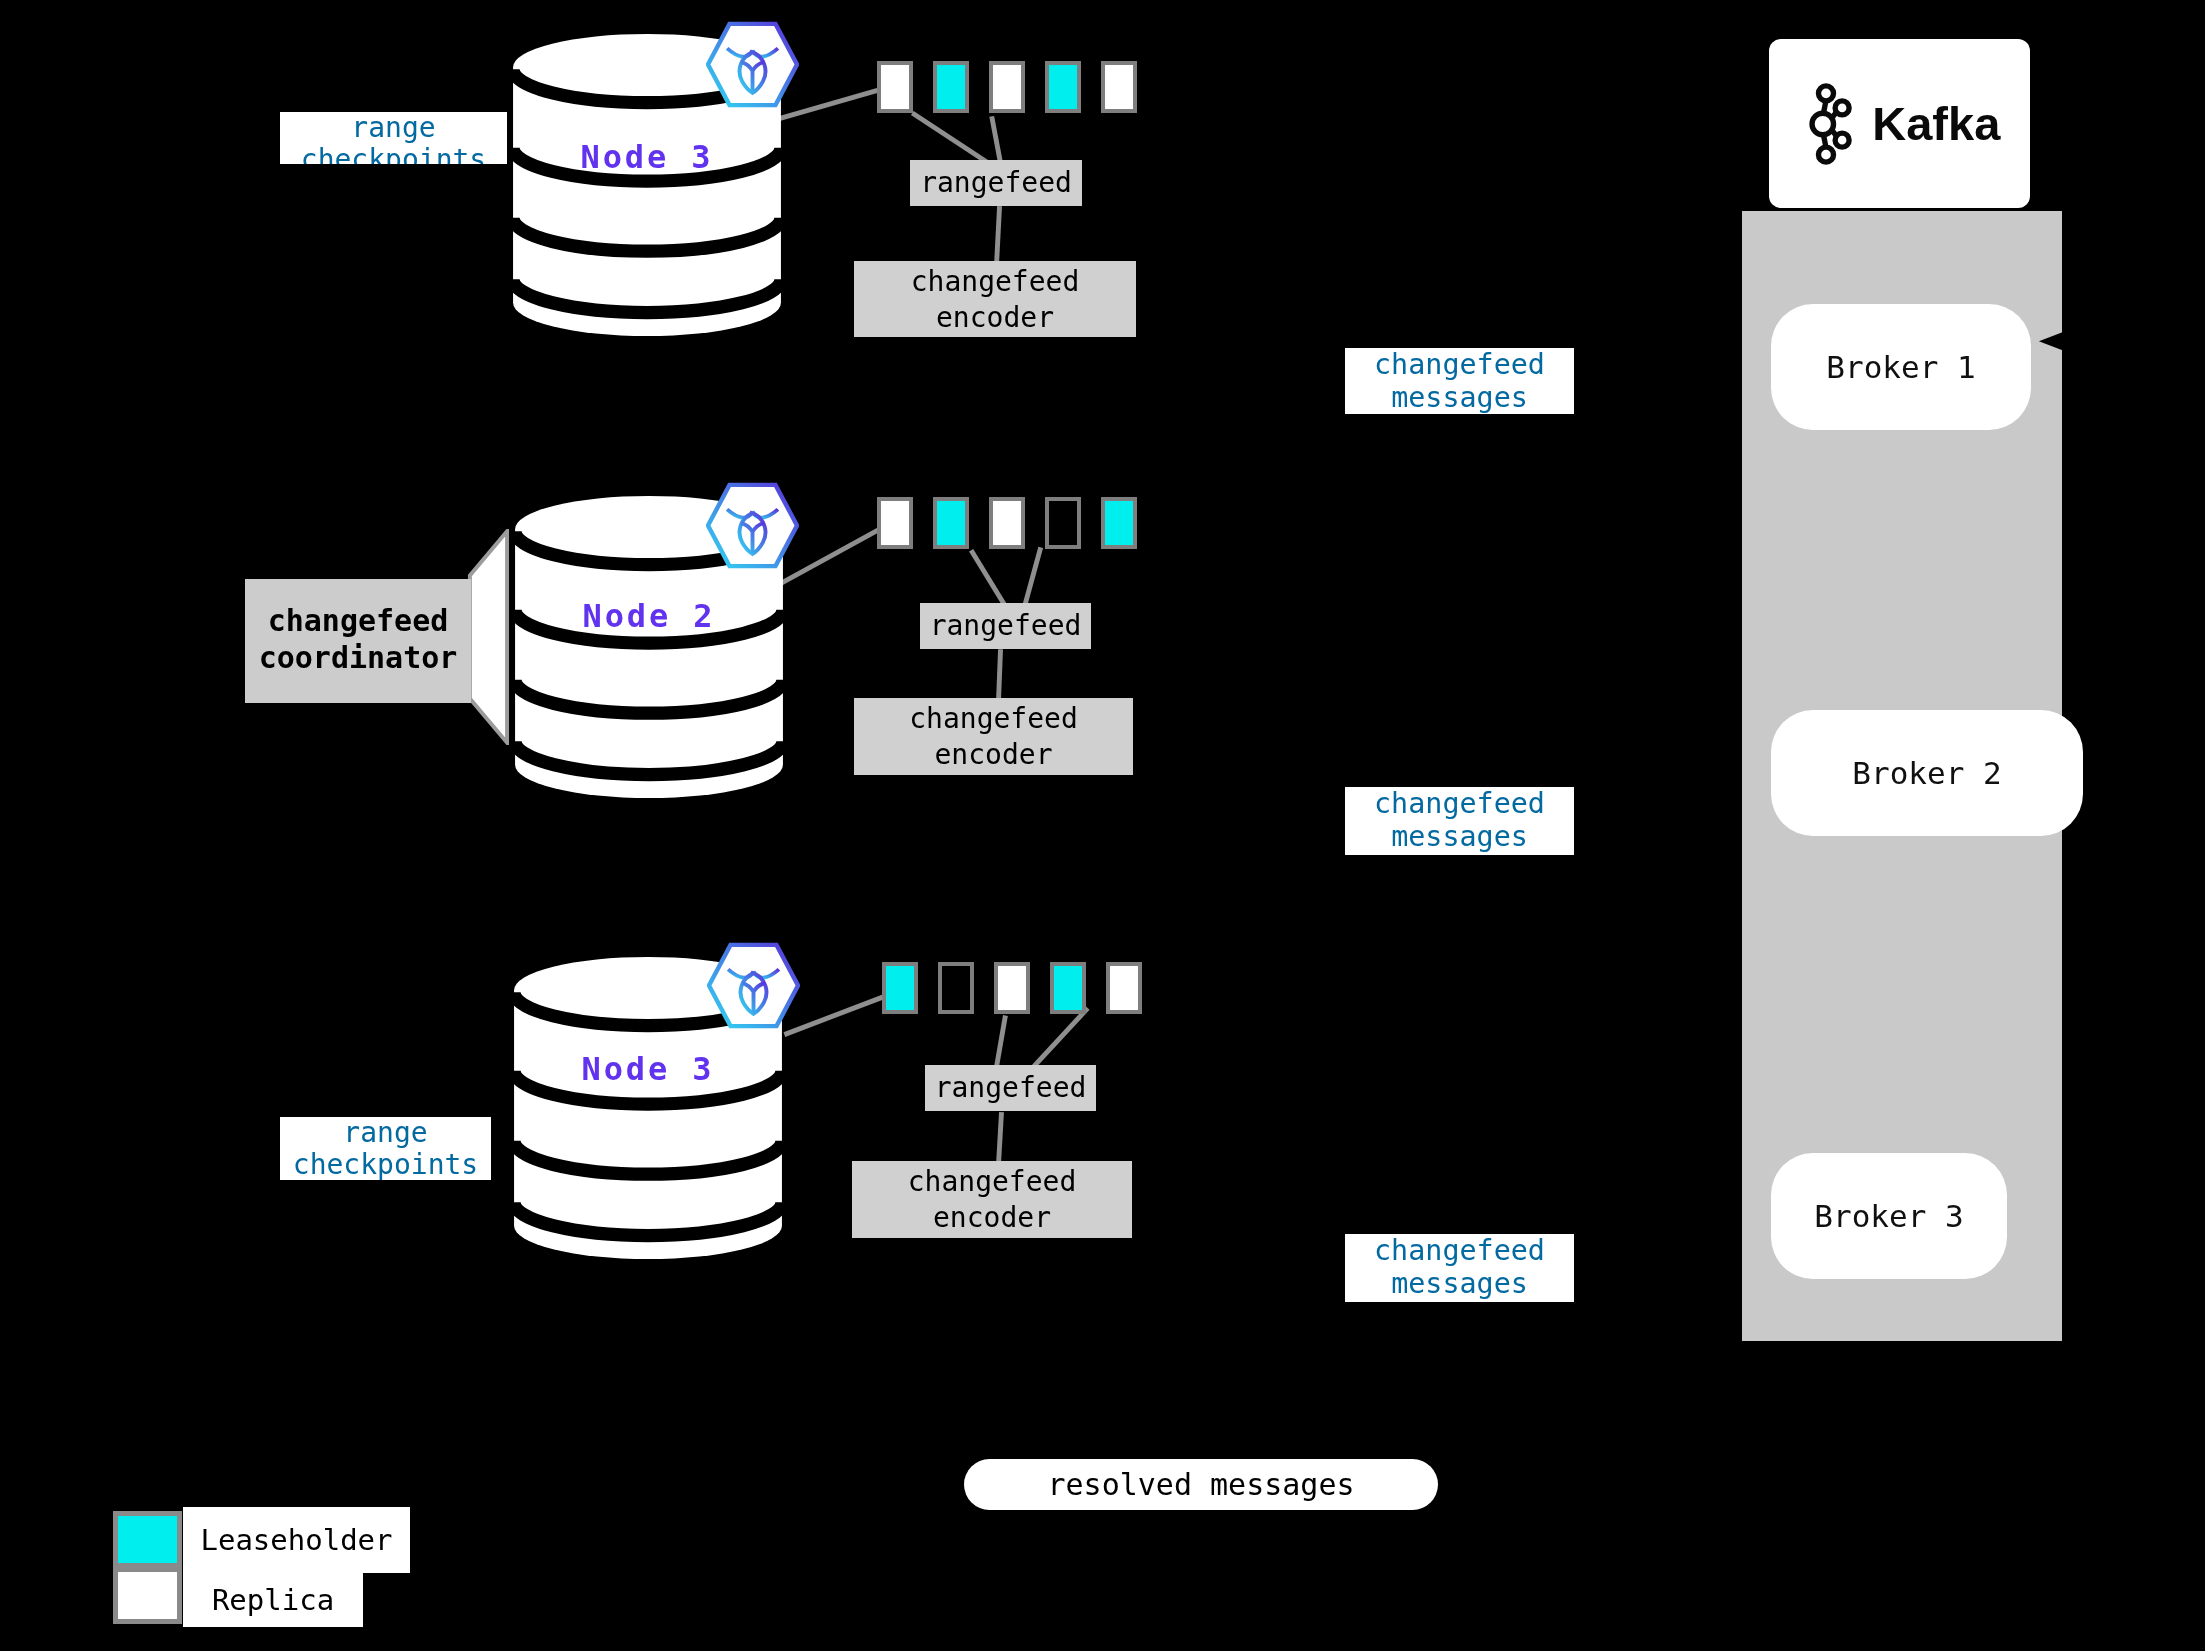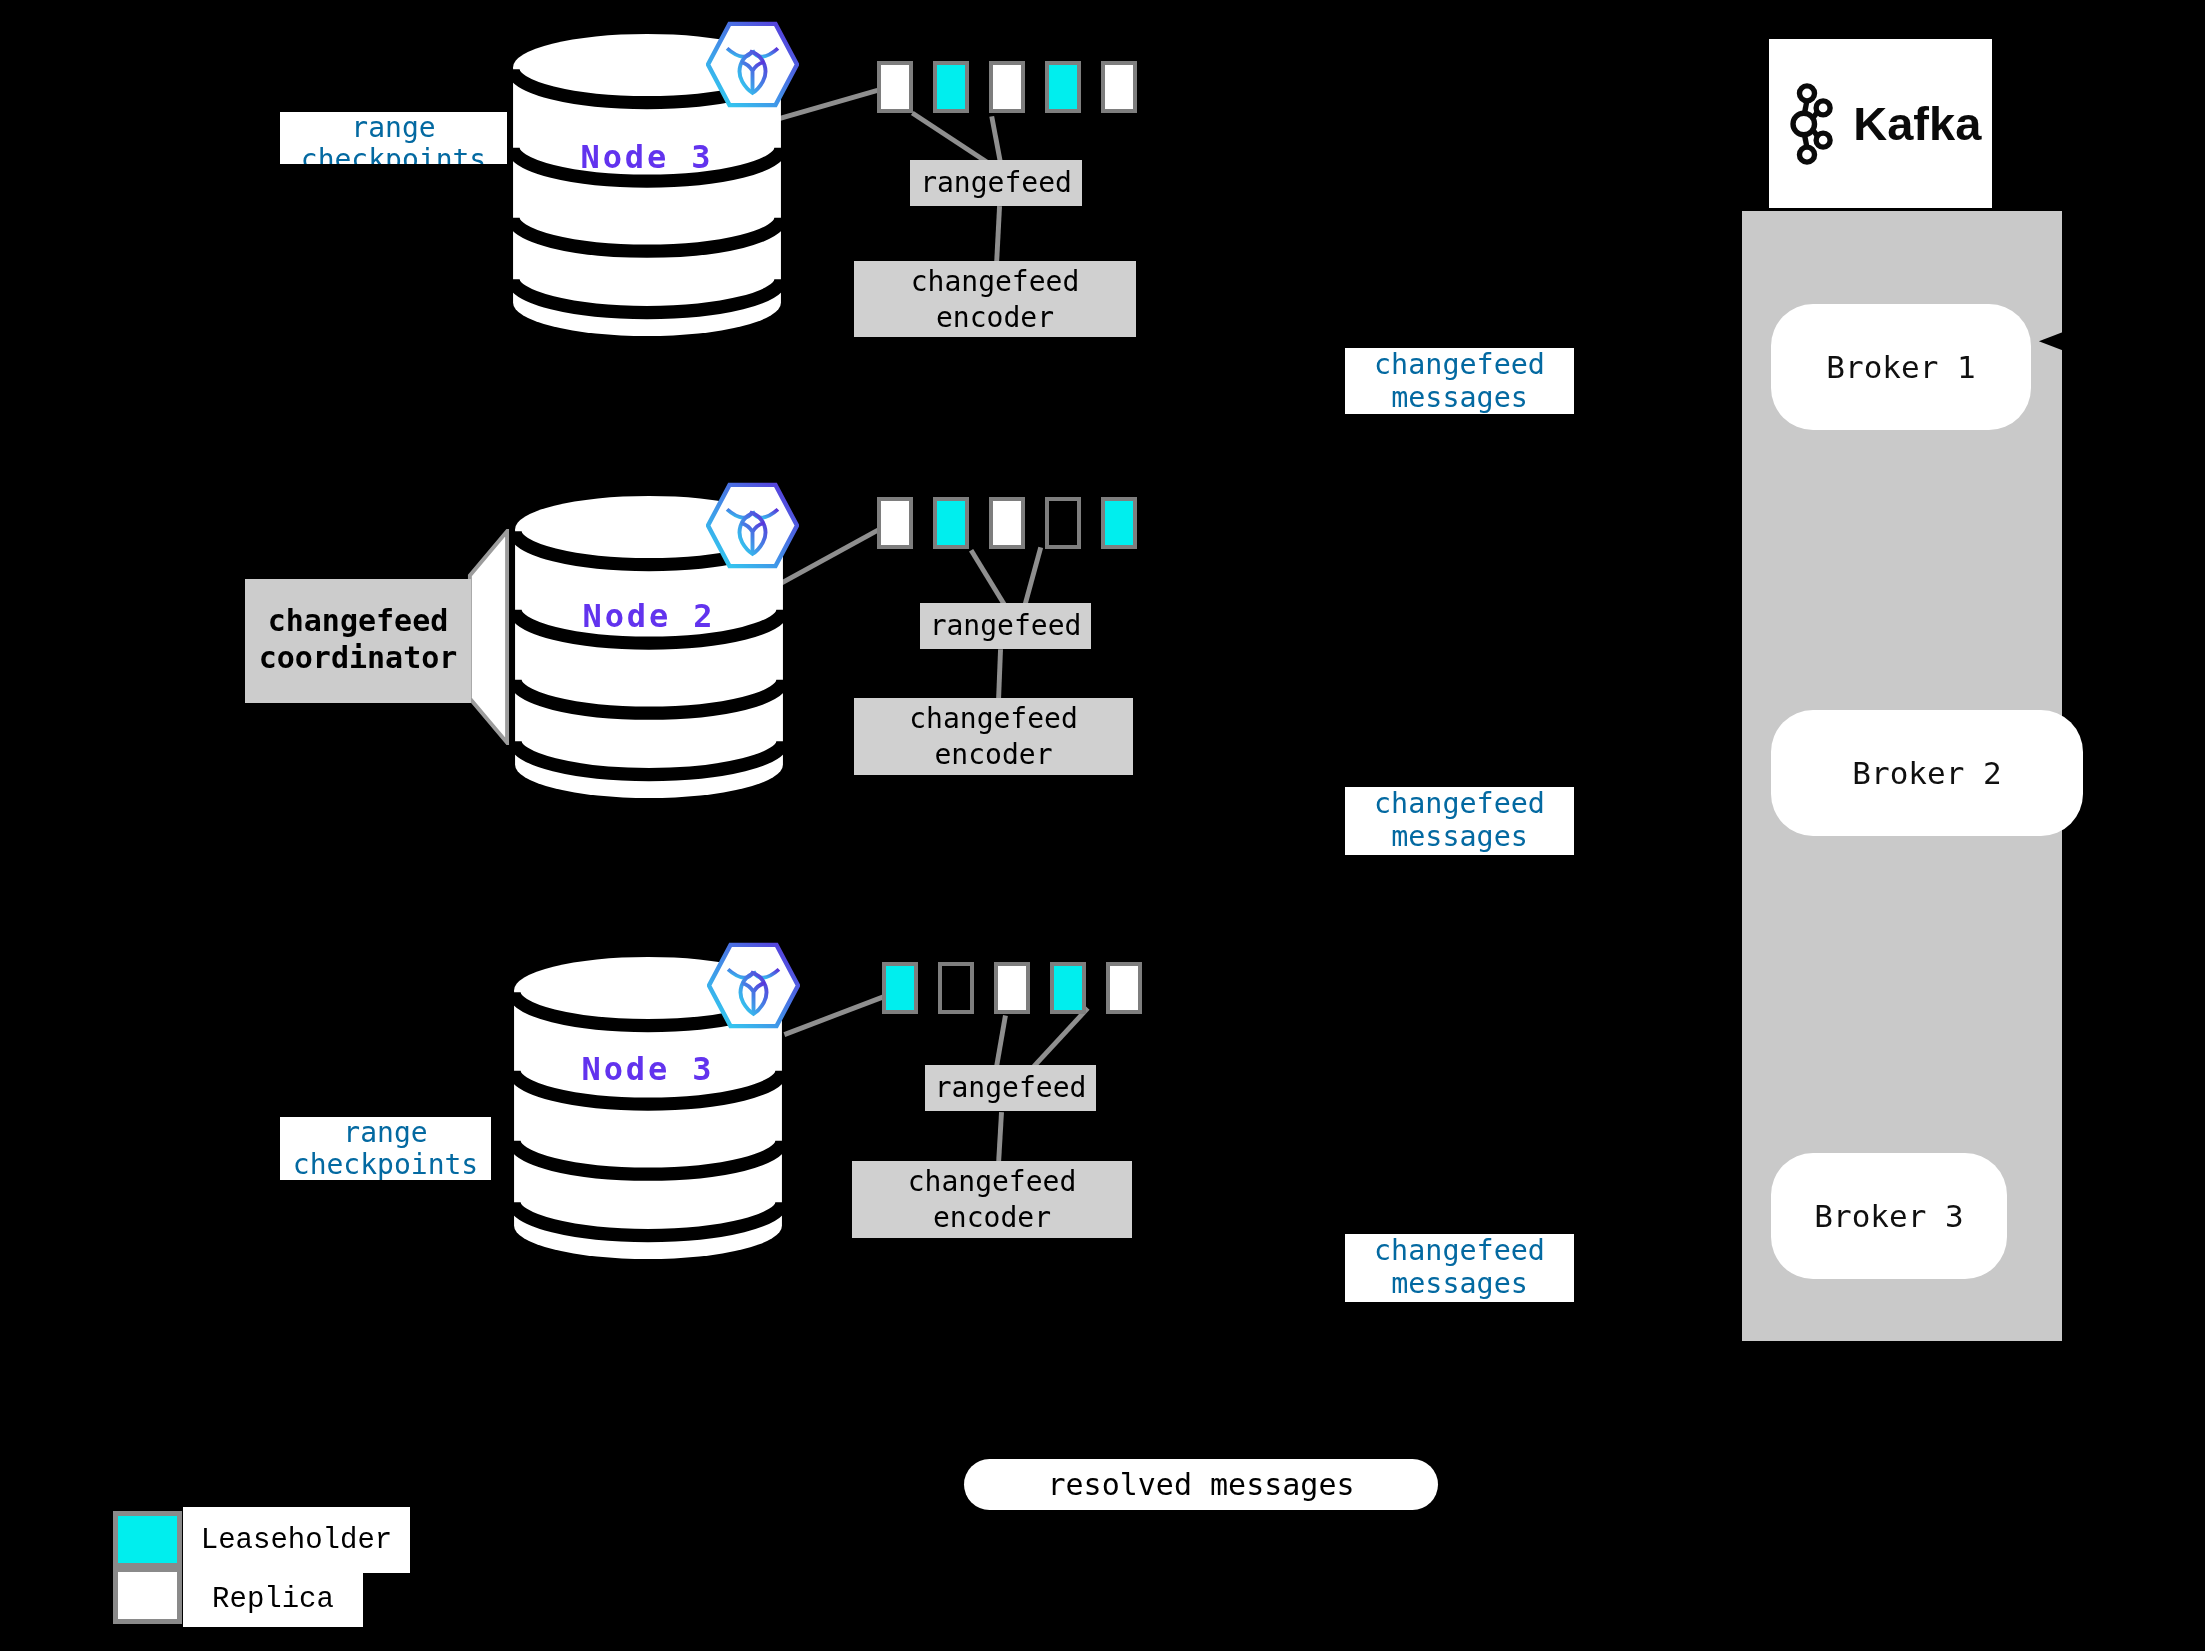--- a/index.html
+++ b/index.html
@@ -22,21 +22,21 @@
   .messages-box{font-size:28.4px;line-height:33px;padding-top:0px;}
   .checkpoints-box{font-size:28px;line-height:32px;overflow:hidden;}
   .coordinator-box{font-size:30px;line-height:37px;font-weight:bold;background:#cccccc;}
   .broker-container{background:#c9c9c9;}
   .broker{background:#ffffff;border-radius:42px;font-size:31px;color:#101010;
           display:flex;align-items:center;justify-content:center;}
   .kafka-card{background:#ffffff;display:flex;align-items:center;justify-content:center;gap:19.6px;}
   .kafka-title{font-weight:bold;font-size:47px;color:#0a0a0a;}
   .pill{background:#ffffff;border-radius:26.5px;font-size:30px;line-height:51px;}
   .legend-swatch{width:69px;height:57px;border:5.4px solid #8a8a8a;box-sizing:border-box;}
-  .legend-label{background:#ffffff;font-size:29px;display:flex;align-items:center;justify-content:center;font-family:Liberation Mono, monospace;}
+  .legend-label{background:#ffffff;font-size:29px;display:flex;align-items:center;justify-content:center;}
   svg{display:block;}
 </style>
 </head>
 <body>
 
 <svg class="abs" style="left:0;top:0;" width="2205" height="1652" viewBox="0 0 4498 3369">
   <g stroke="#8f8f8f" stroke-width="10" fill="none">
 
     <path d="M1570,247 L1790,184"></path>
     <path d="M1861,230 L2016,332"></path>
@@ -174,21 +174,21 @@
 </div>
 
 <div class="abs gray-box rangefeed-box center" style="left:925px;top:1065px;width:171px;height:46px;">rangefeed</div>
 
 <div class="abs gray-box encoder-box multiline center" style="left:852px;top:1161px;width:280px;height:77px;box-sizing:border-box;">changefeed
 encoder</div>
 
 <div class="abs white-label messages-box multiline center" style="left:1345px;top:1234px;width:229px;height:68px;">changefeed
 messages</div>
 
-<div class="abs kafka-card" style="left:1769px;top:39px;width:223px;height:169px;">
+<div class="abs kafka-card" style="left:1769px;top:39px;width:261px;height:169px;border-radius:12px;">
   <svg width="54" height="86" viewBox="0 0 100 160">
     <g stroke="#0a0a0a" stroke-width="10" fill="none">
       <line x1="50" y1="36" x2="45" y2="62"></line>
       <line x1="45" y1="98" x2="50" y2="124"></line>
       <line x1="60" y1="70" x2="70" y2="57"></line>
       <line x1="60" y1="90" x2="70" y2="103"></line>
       <circle cx="50" cy="23" r="14"></circle>
       <circle cx="44" cy="80" r="20"></circle>
       <circle cx="50" cy="137" r="14"></circle>
       <circle cx="80" cy="50" r="13"></circle>

